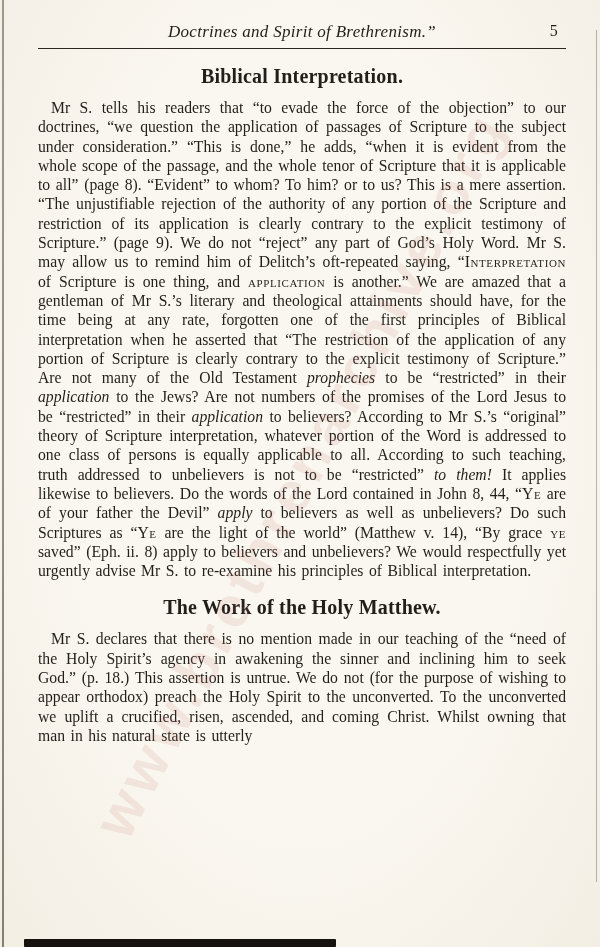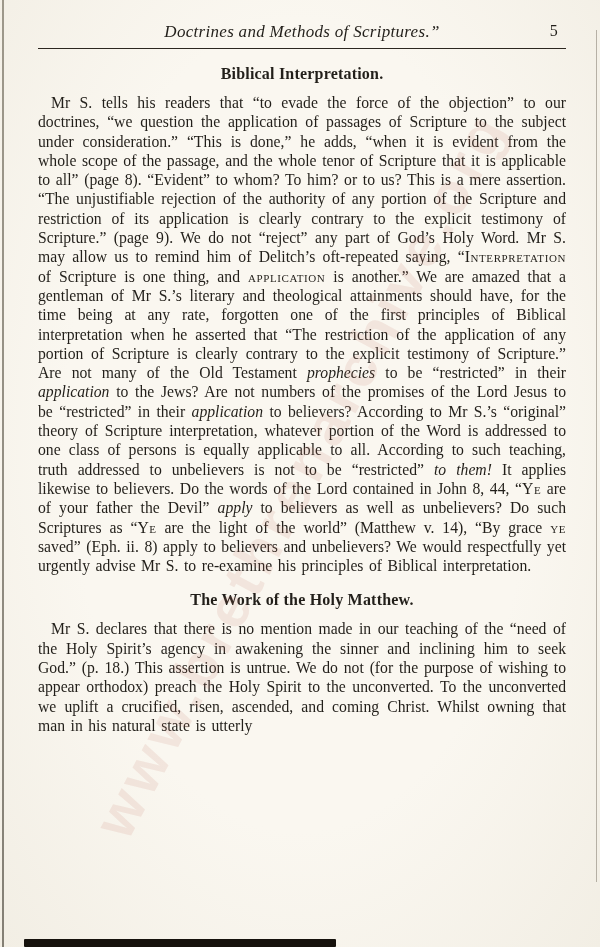--- a/index.html
+++ b/index.html
@@ -40,21 +40,21 @@
     font-size: 16px;
   }
   .header-rule {
     border: none;
     border-top: 1.6px solid #2c2720;
     margin: 4px 0 0 0;
   }
   
   .section-heading {
     text-align: center;
-    font-size: 16px;
+    font-size: 20px;
     font-weight: bold;
     margin: 16px 0 10px 0;
     letter-spacing: 0.2px;
   }
   
   .body-par {
     margin: 0 0 2px 0;
     text-align: justify;
     font-size: 15.7px;
     line-height: 19.3px;
@@ -111,21 +111,21 @@
 
   <div class="watermark">www.brethrenarchive.org</div>
 
   <div class="edge-left"></div>
   <div class="edge-right"></div>
   <div class="bottom-bar"></div>
 
   <div class="content">
 
     <div class="running-header">
-      <span>Doctrines and Methods of Scriptures.”</span>
+      <span>Doctrines and Spirit of Brethrenism.”</span>
       <span class="page-number">5</span>
     </div>
     <hr class="header-rule">
 
     <div>
       <h2 class="section-heading">Biblical Interpretation.</h2>
       <p class="body-par"><span>Mr S. tells his readers that “to evade the force of the objection” to our doctrines, “we question the application of passages of Scripture to the subject under consideration.” “This is done,” he adds, “when it is evident from the whole scope of the passage, and the whole tenor of Scripture that it is applicable to all” (page 8). “Evident” to whom? To him? or to us? This is a mere assertion. “The unjustifiable rejection of the authority of any portion of the Scripture and restriction of its application is clearly contrary to the explicit testimony of Scripture.” (page 9). We do not “reject” any part of God’s Holy Word. Mr S. may allow us to remind him of Delitch’s oft-repeated saying, “</span><span class="sc">Interpretation</span><span> of Scripture is one thing, and </span><span class="sc">application</span><span> is another.” We are amazed that a gentleman of Mr S.’s literary and theological attainments should have, for the time being at any rate, forgotten one of the first principles of Biblical interpretation when he asserted that “The restriction of the application of any portion of Scripture is clearly contrary to the explicit testimony of Scripture.” Are not many of the Old Testament </span><span class="it">prophecies</span><span> to be “restricted” in their </span><span class="it">application</span><span> to the Jews? Are not numbers of the promises of the Lord Jesus to be “restricted” in their </span><span class="it">application</span><span> to believers? According to Mr S.’s “original” theory of Scripture interpretation, whatever portion of the Word is addressed to one class of persons is equally applicable to all. According to such teaching, truth addressed to unbelievers is not to be “restricted” </span><span class="it">to them!</span><span> It applies likewise to believers. Do the words of the Lord contained in John 8, 44, “</span><span class="sc">Ye</span><span> are of your father the Devil” </span><span class="it">apply</span><span> to believers as well as unbelievers? Do such Scriptures as “</span><span class="sc">Ye</span><span> are the light of the world” (Matthew v. 14), “By grace </span><span class="sc">ye</span><span> saved” (Eph. ii. 8) apply to believers and unbelievers? We would respectfully yet urgently advise Mr S. to re-examine his principles of Biblical interpretation.</span></p>
     </div>
 
     <div>

